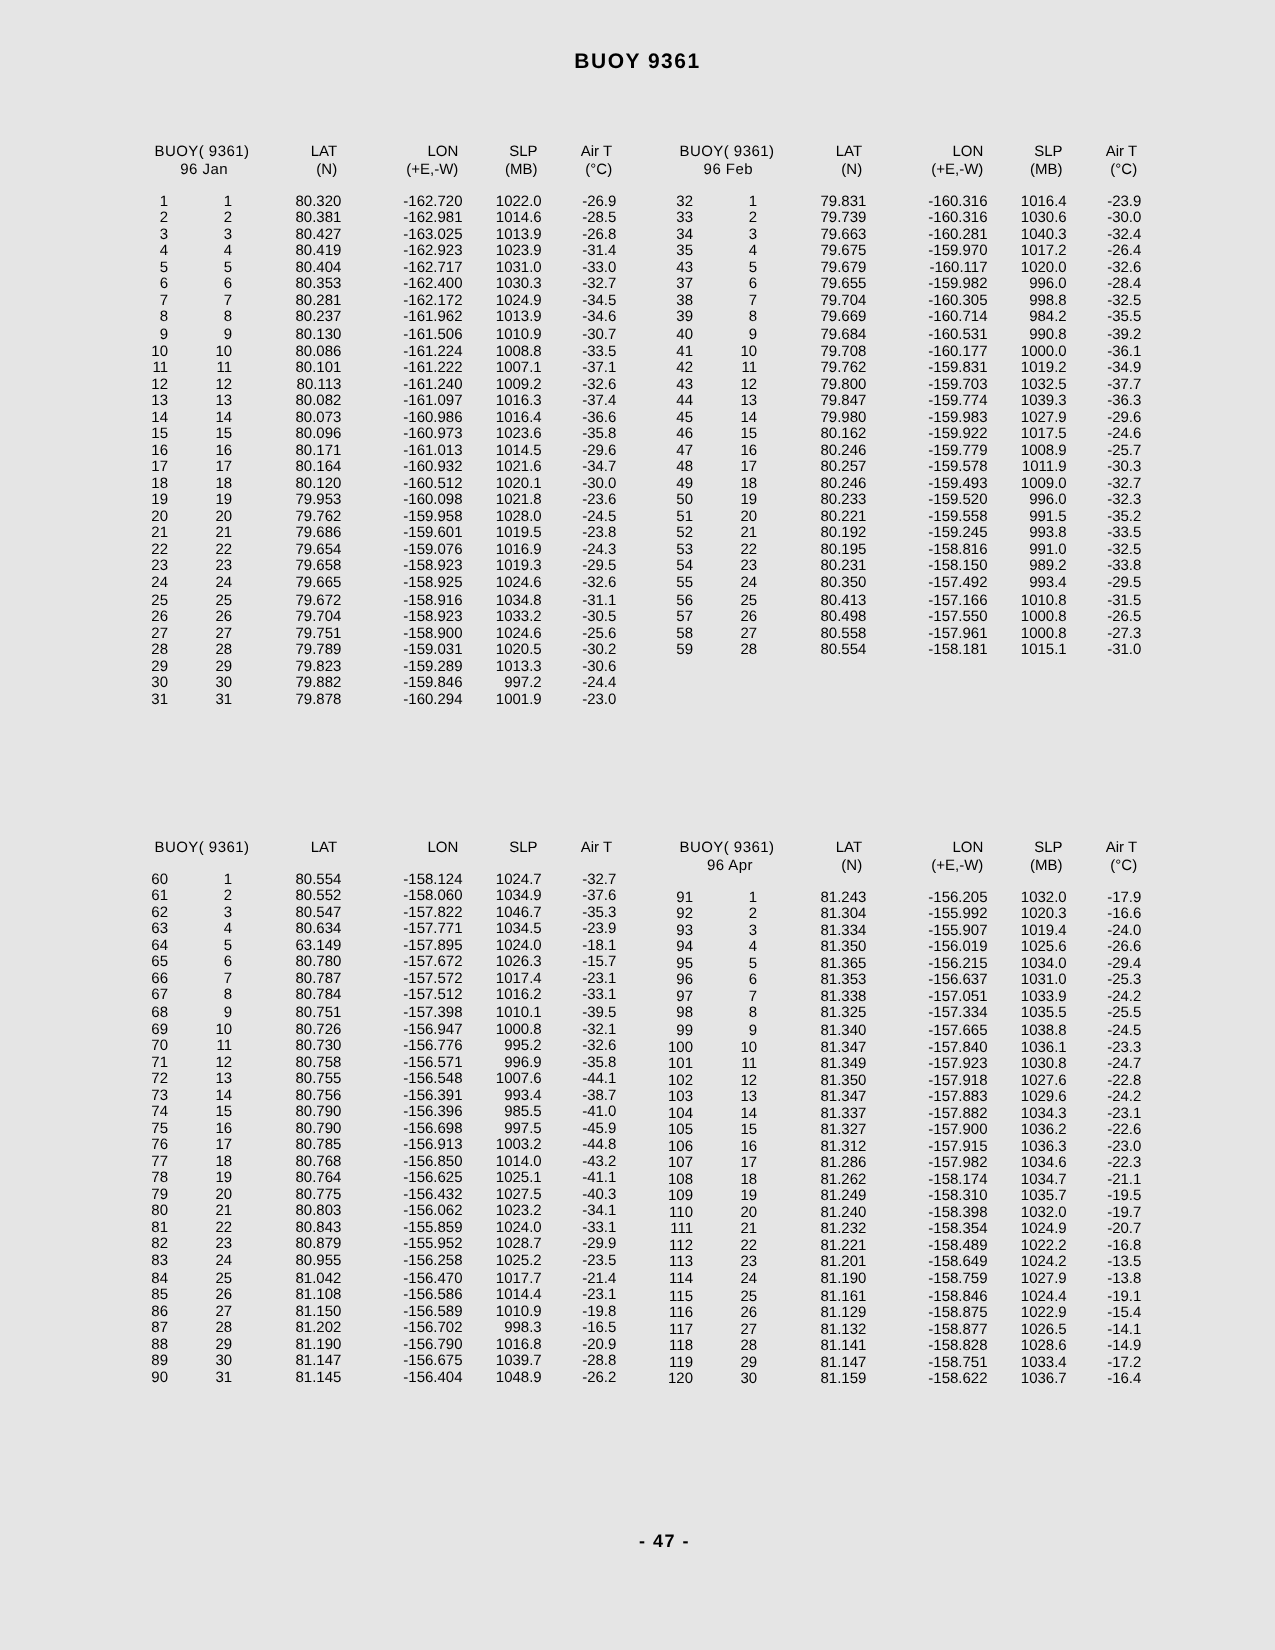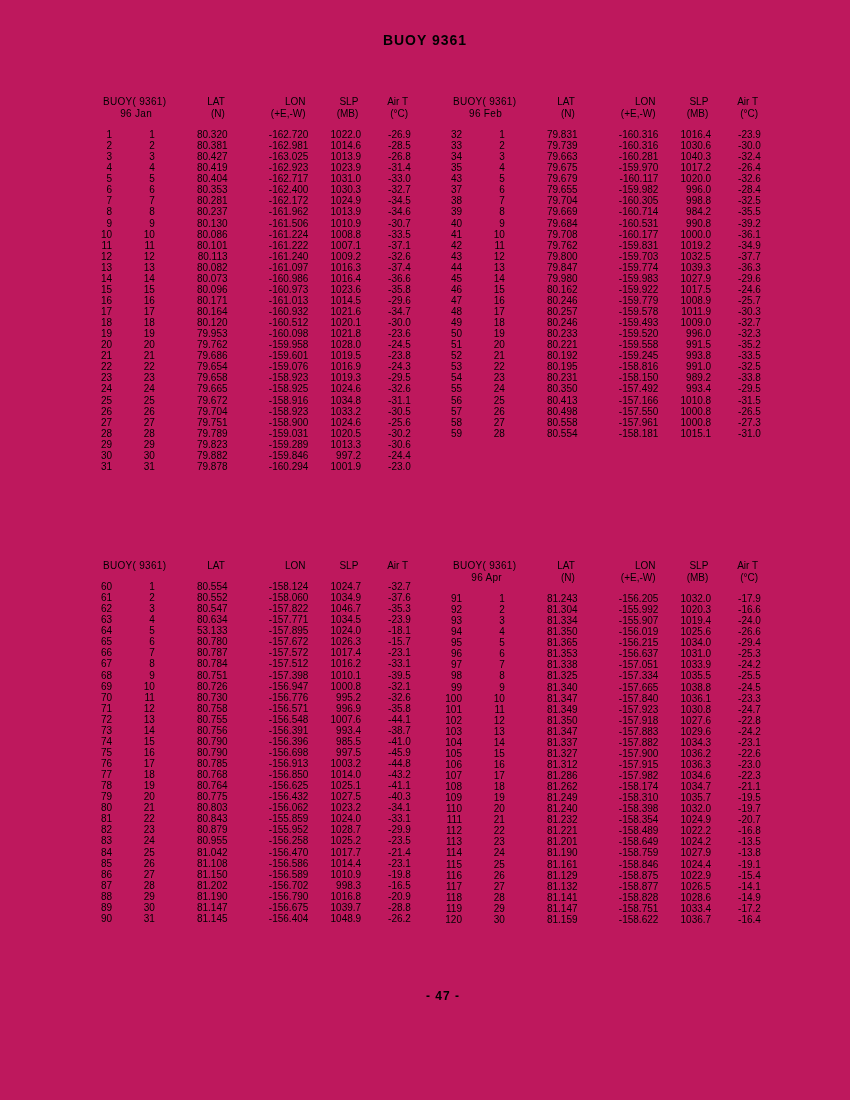--- a/index.html
+++ b/index.html
@@ -1,21 +1,21 @@
 <!DOCTYPE html>
 <html><head>
 <meta charset="utf-8">
 <style>
   * { margin: 0; padding: 0; box-sizing: content-box; }
   html, body { background: #ffffff; }
   .page {
     position: relative;
     width: 850px;
     height: 1100px;
-    background: #be185d;
+    background: #e5e5e5;
     font-family: "Liberation Sans", sans-serif;
     font-size: 10px;
     color: #000000;
     overflow: hidden;
   }
   .page-title {
     position: absolute;
     top: 32px;
     left: 0;
     width: 850px;
@@ -43,21 +43,21 @@
   .c.airt { width: 47px; }
   .c.buoyspan {
     width: 49px;
     padding-left: 13px;
     text-align: right;
     overflow: visible;
     letter-spacing: 0.3px;
   }
   .page-number {
     position: absolute;
-    top: 989px;
+    top: 1020px;
     left: 443px;
     transform: translateX(-50%);
     font-size: 12px;
     font-weight: bold;
     letter-spacing: 1px;
   }
 </style>
 </head>
 <body>
 
@@ -678,21 +678,21 @@
     <span class="c day">4</span>
     <span class="c lat">80.634</span>
     <span class="c lon">-157.771</span>
     <span class="c slp">1034.5</span>
     <span class="c airt">-23.9</span>
   </div>
 
   <div class="d-row">
     <span class="c seq">64</span>
     <span class="c day">5</span>
-    <span class="c lat">53.133</span>
+    <span class="c lat">63.149</span>
     <span class="c lon">-157.895</span>
     <span class="c slp">1024.0</span>
     <span class="c airt">-18.1</span>
   </div>
 
   <div class="d-row">
     <span class="c seq">65</span>
     <span class="c day">6</span>
     <span class="c lat">80.780</span>
     <span class="c lon">-157.672</span>

